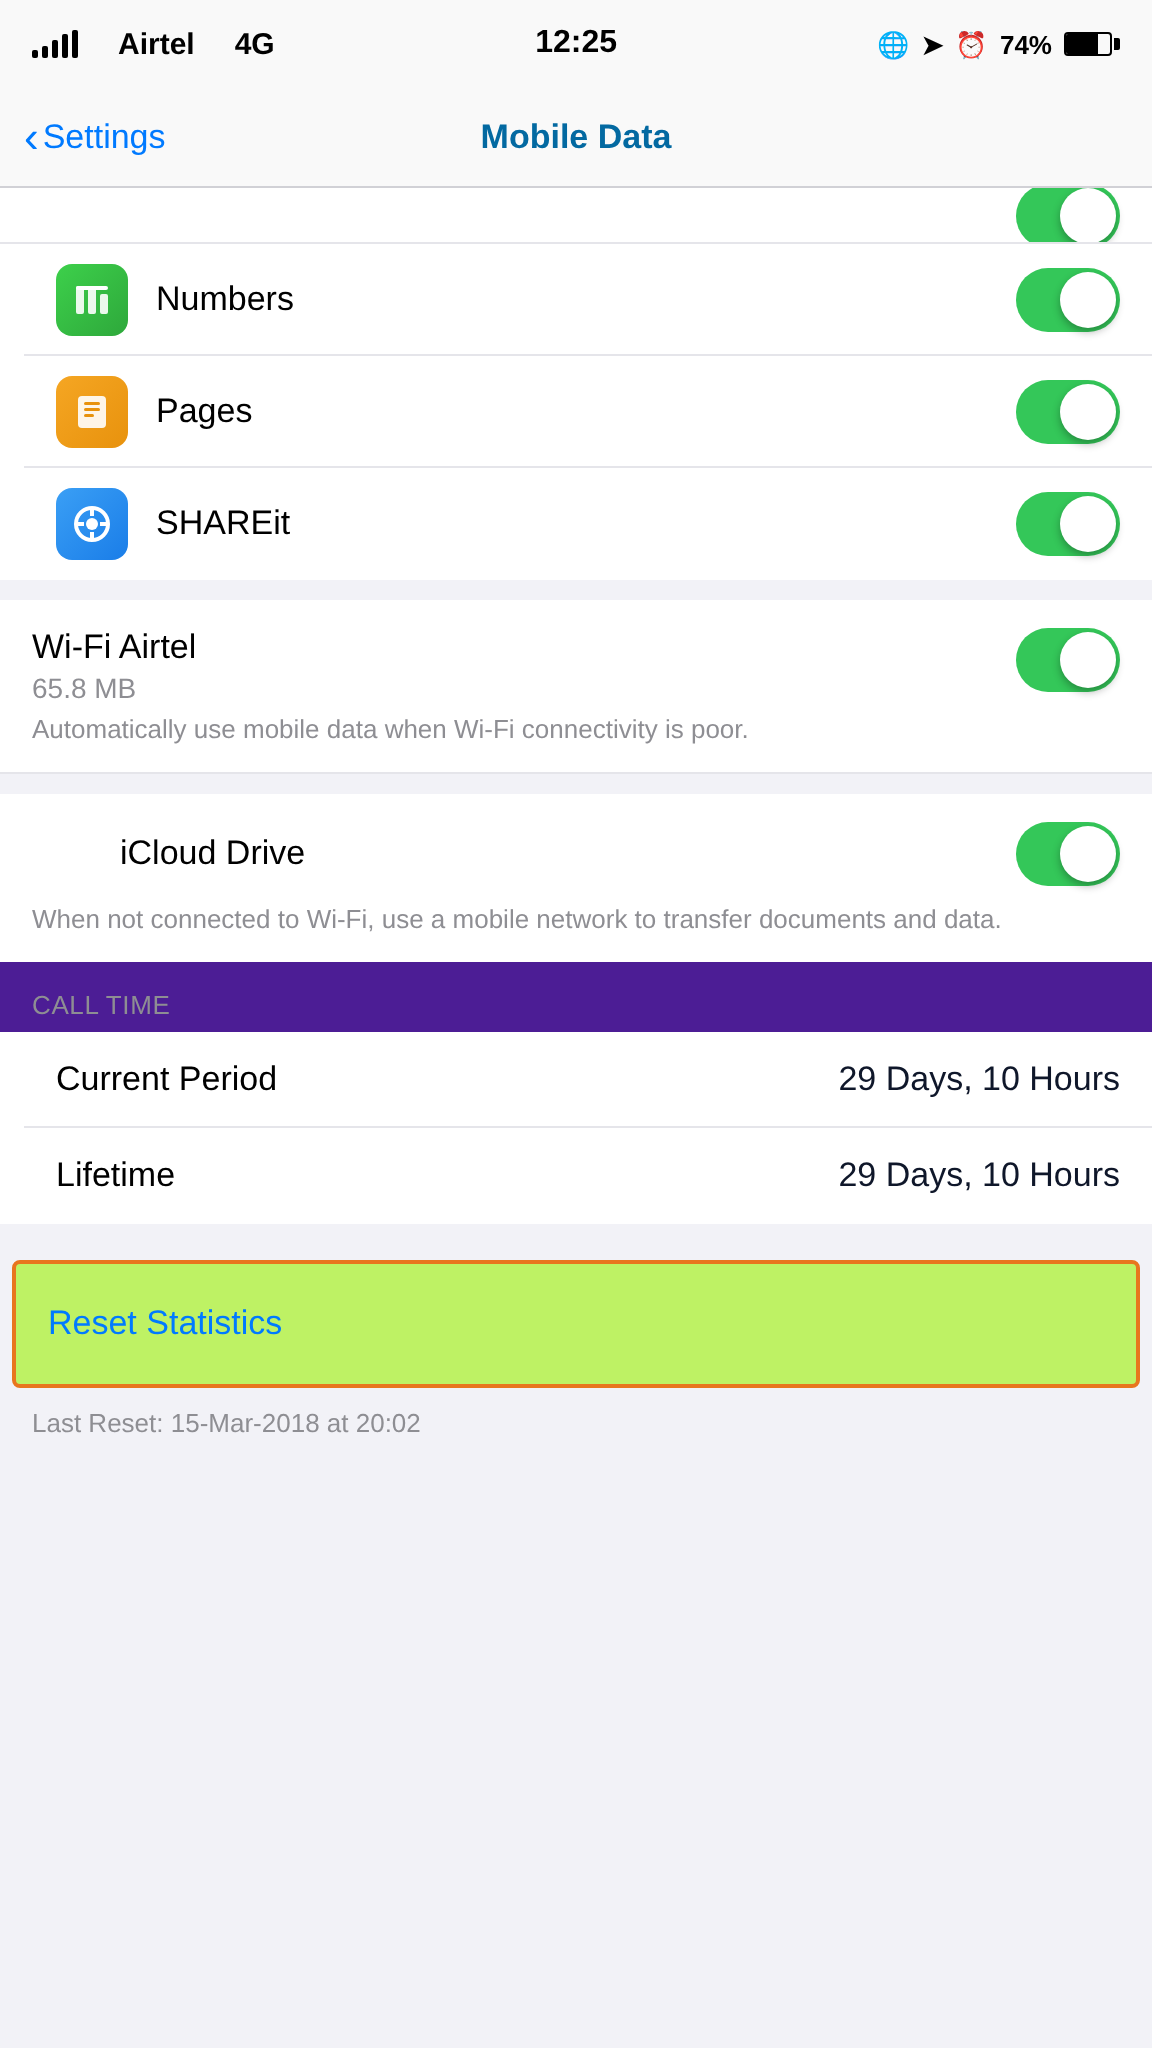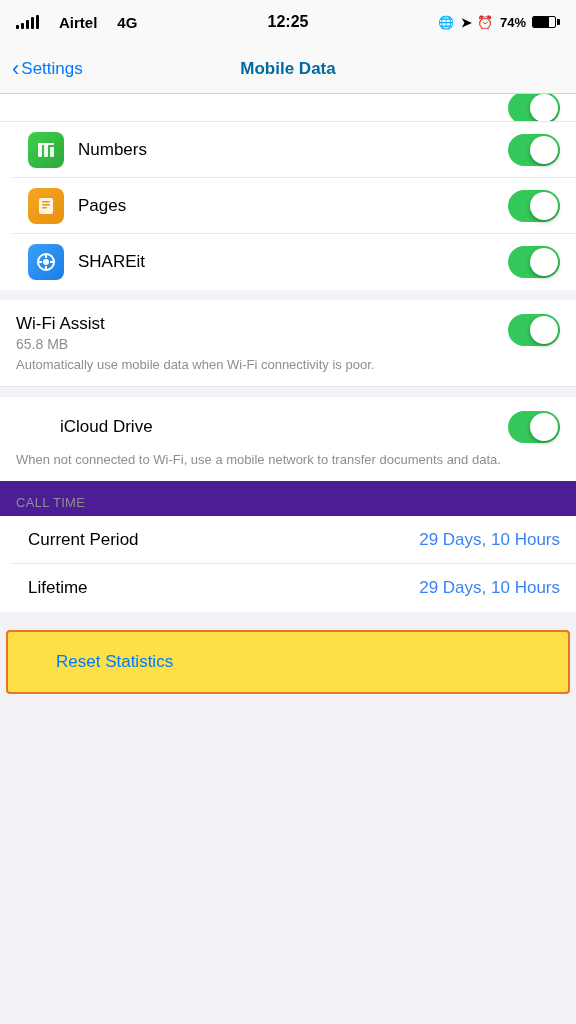--- a/index.html
+++ b/index.html
@@ -205,32 +205,31 @@
       min-height: 48px;
       border-bottom: 1px solid #e5e5ea;
     }
     .call-row:last-child { border-bottom: none; }
     .call-label {
       font-size: 17px;
       color: #000;
     }
     .call-value {
       font-size: 17px;
-      color: #3b82f6;
+      color: #0f172a;
     }
 
     
     .reset-section {
-      background: #fde047;
+      background: #bef264;
       margin-top: 10px;
       border: 2.5px solid #e8761e;
       border-radius: 4px;
       margin-left: 6px;
       margin-right: 6px;
-      padding-left: 32px;
     }
     .reset-btn {
       display: flex;
       align-items: center;
       justify-content: flex-start;
       padding: 16px 16px;
       min-height: 60px;
       cursor: pointer;
     }
     .reset-label {
@@ -410,21 +409,21 @@
       </div>
     </div>
   </div>
 
   <div class="section-divider"></div>
 
   <div class="section">
     <div class="wifi-section">
       <div class="wifi-row">
         <div>
-          <div class="wifi-title">Wi-Fi Assist</div>
+          <div class="wifi-title">Wi-Fi Airtel</div>
           <div class="wifi-mb">65.8 MB</div>
         </div>
         <div class="toggle" style="margin-left:12px; flex-shrink:0;">
           <div class="toggle-knob"></div>
         </div>
       </div>
       <div class="wifi-desc">Automatically use mobile data when Wi-Fi connectivity is poor.</div>
     </div>
   </div>
 
@@ -455,14 +454,15 @@
     </div>
   </div>
 
   <div class="section-divider" style="height:8px;"></div>
   <div class="reset-section">
     <div class="reset-btn">
       <span class="reset-label">Reset Statistics</span>
     </div>
   </div>
 
+  <div class="last-reset">Last Reset: 15-Mar-2018 at 20:02</div>
 
 </div>
 
 </body></html>

